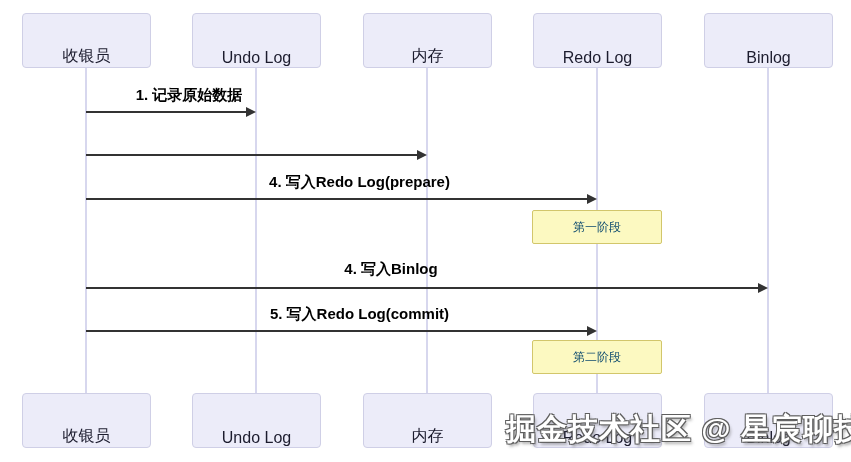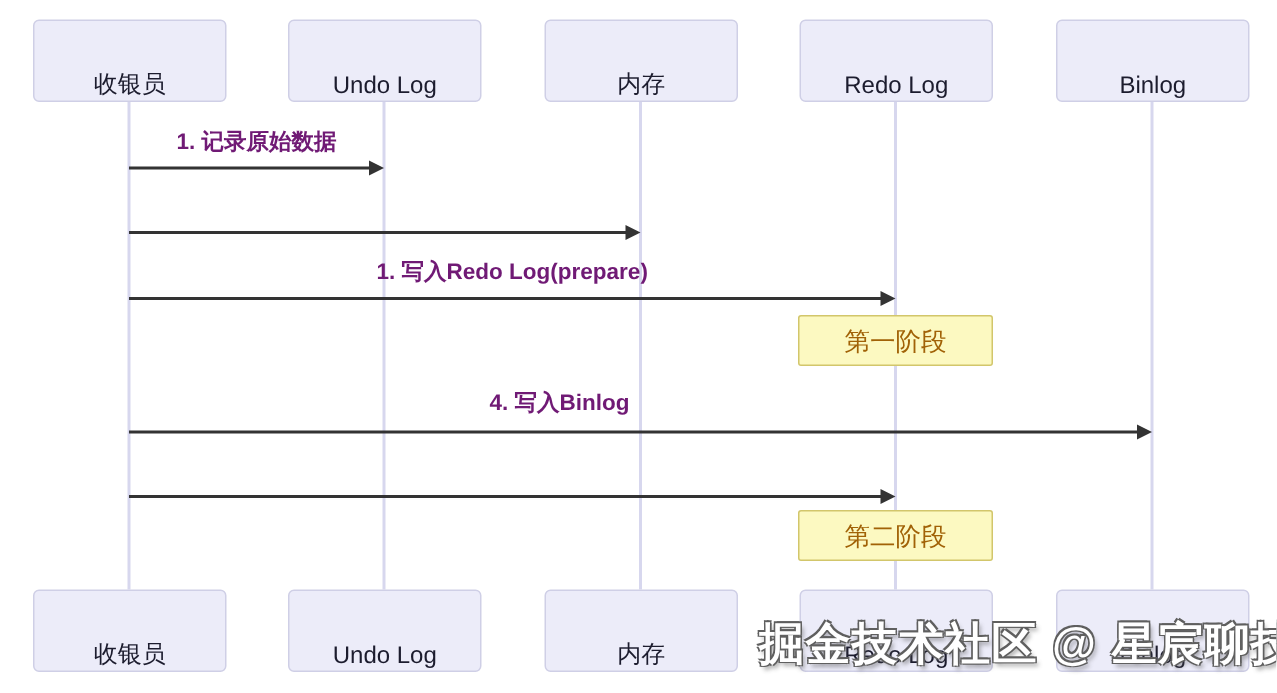--- a/index.html
+++ b/index.html
@@ -24,24 +24,25 @@
   .lifeline{
     position:absolute;
     width:2px;
     top:68px;height:325px;
     background:var(--lifeline,#D7D7EE);
     z-index:1;
   }
   .msg-label{
     position:absolute;
     text-align:center;
-    font-size:15px;font-weight:bold;color:#701a75;
+    font-size:15px;font-weight:bold;color:#000000;
     line-height:17px;
     z-index:2;
     white-space:nowrap;
+    margin-left:18px;
   }
   .msg-line{
     position:absolute;
     height:2px;
     background:var(--arrow,#333333);
     z-index:2;
   }
   .arrow-head{
     position:absolute;
     width:0;height:0;
@@ -51,21 +52,21 @@
     z-index:2;
   }
   .note{
     position:absolute;
     width:130px;height:34px;
     background:var(--note-fill,#FCF9C1);
     border:1px solid var(--note-border,#D2C66B);
     border-radius:2px;
     box-sizing:border-box;
     display:flex;align-items:center;justify-content:center;
-    font-size:17px;color:#a16207;
+    font-size:12px;color:#0c4a6e;
     z-index:3;
   }
   .watermark{
     position:absolute;
     left:506px;top:409px;
     font-size:30px;font-weight:bold;
     color:#ffffff;
     letter-spacing:1px;
     white-space:nowrap;
     text-shadow:
@@ -102,32 +103,33 @@
       <span>Binlog</span>
     </div>
 
   <div class="msg-label" style="left:86px;width:170px;top:86px">1. 记录原始数据</div>
   <div class="msg-line" style="left:86px;top:111px;width:162px"></div>
   <div class="arrow-head" style="left:246px;top:107px"></div>
 
   <div class="msg-line" style="left:86px;top:154px;width:333px"></div>
   <div class="arrow-head" style="left:417px;top:150px"></div>
 
-  <div class="msg-label" style="left:86px;width:511px;top:173px">1. 写入Redo Log(prepare)</div>
+  <div class="msg-label" style="left:86px;width:511px;top:173px">4. 写入Redo Log(prepare)</div>
   <div class="msg-line" style="left:86px;top:198px;width:503px"></div>
   <div class="arrow-head" style="left:587px;top:194px"></div>
 
   <div class="note" style="left:532px;top:210px">
       <span>第一阶段</span>
     </div>
 
   <div class="msg-label" style="left:86px;width:574px;top:260px">4. 写入Binlog</div>
   <div class="msg-line" style="left:86px;top:287px;width:674px"></div>
   <div class="arrow-head" style="left:758px;top:283px"></div>
 
+  <div class="msg-label" style="left:86px;width:511px;top:305px">5. 写入Redo Log(commit)</div>
   <div class="msg-line" style="left:86px;top:330px;width:503px"></div>
   <div class="arrow-head" style="left:587px;top:326px"></div>
 
   <div class="note" style="left:532px;top:340px">
       <span>第二阶段</span>
     </div>
 
   <div class="actor" style="left:22px;top:393px">
       <span>收银员</span>
     </div>

